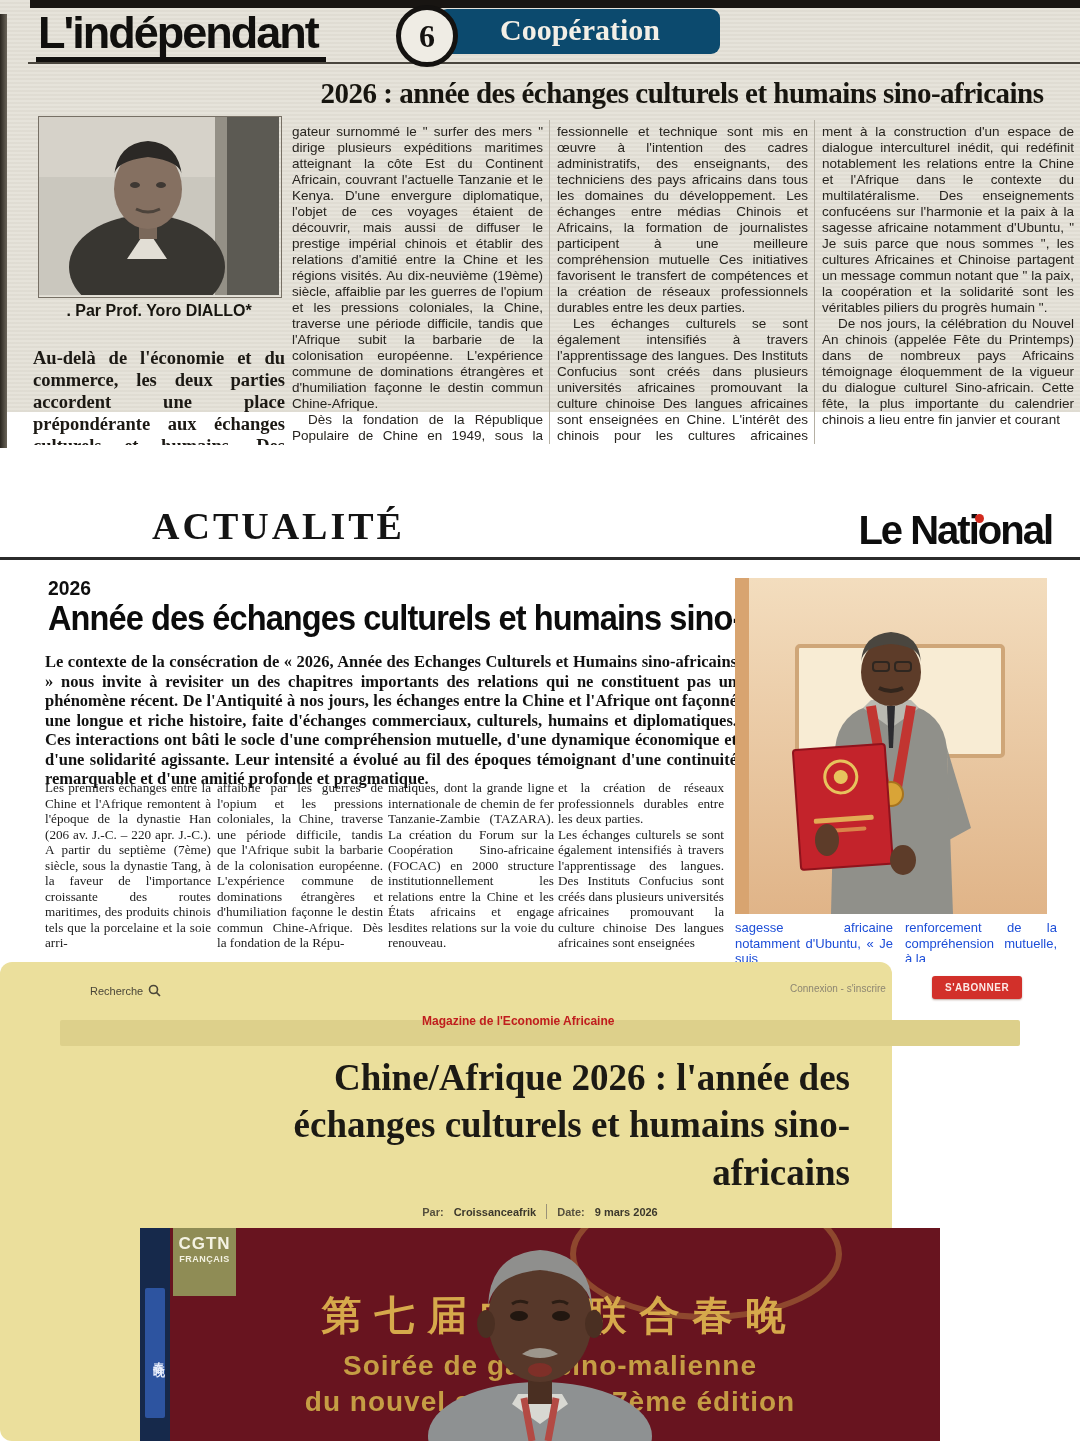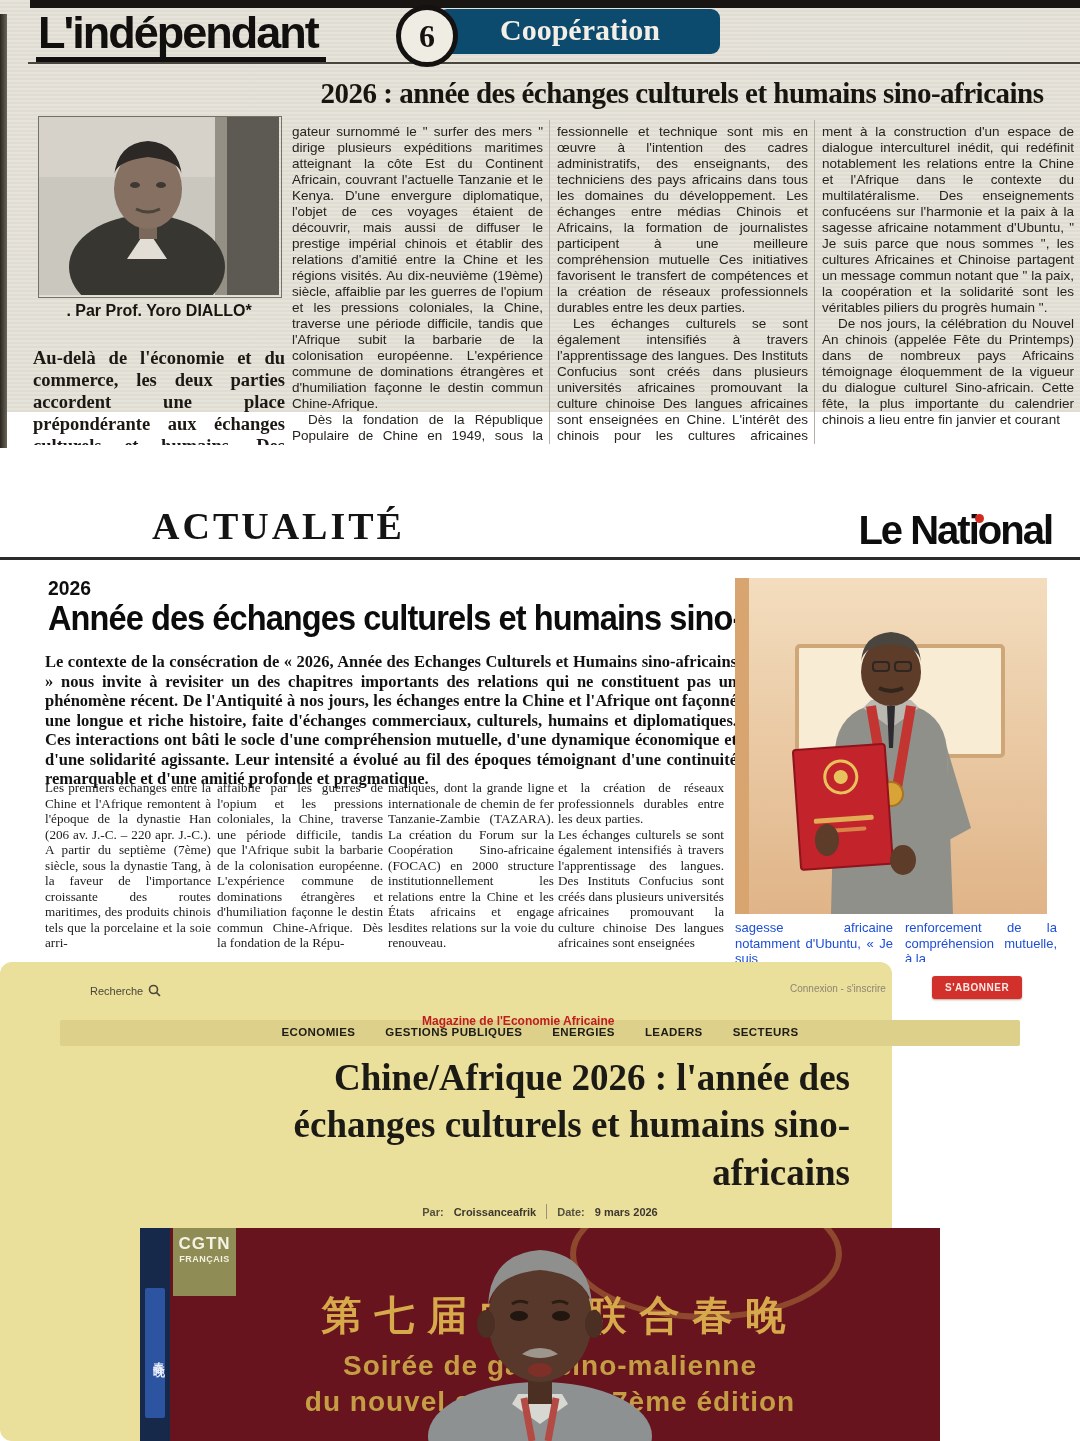--- a/index.html
+++ b/index.html
@@ -233,27 +233,20 @@
         <circle cx="5.5" cy="5.5" r="4" fill="none" stroke="#4a4638" stroke-width="1.6"></circle>
         <line x1="8.6" y1="8.6" x2="12" y2="12" stroke="#4a4638" stroke-width="1.6"></line>
       </svg>
     </div>
 
     <div id="cro-tagline" class="abs">Magazine de l'Economie Africaine</div>
 
     <div id="cro-account" class="abs">Connexion - s'inscrire</div>
     <div id="cro-subscribe" class="abs">S'ABONNER</div>
 
-    <div id="cro-nav" class="abs">
-      <span>ECONOMIES</span>
-      <span>GESTIONS PUBLIQUES</span>
-      <span>ENERGIES</span>
-      <span>LEADERS</span>
-      <span>SECTEURS</span>
-    </div>
 
     <div id="cro-headline" class="abs">Chine/Afrique 2026 : l'année des échanges culturels et humains sino-africains</div>
 
     <div id="cro-meta" class="abs">
       <span class="lbl">Par:</span>
       <span>Croissanceafrik</span>
       <span class="sep"></span>
       <span class="lbl">Date:</span>
       <span>9 mars 2026</span>
     </div>

